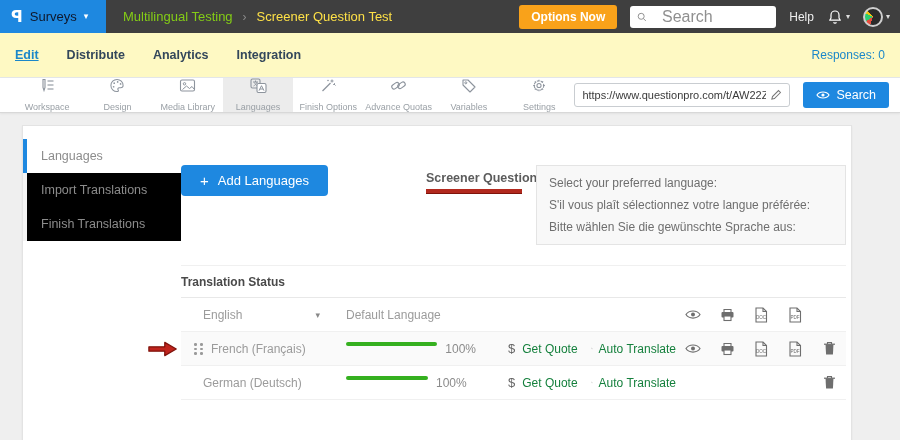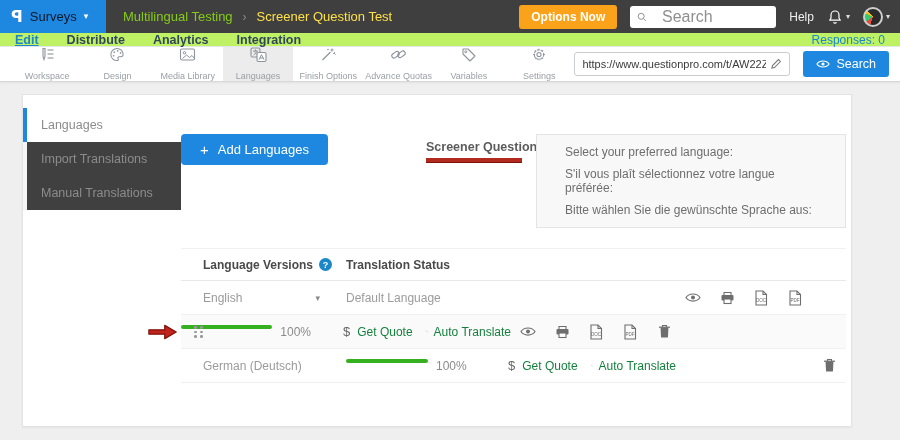--- a/index.html
+++ b/index.html
@@ -24,21 +24,21 @@
     display:flex; align-items:center; gap:5px; padding:0 7px; }
   .searchbox input { border:0; outline:0; background:transparent; font-size:16px; width:100%; color:#000000;margin-left:10px; }
   .searchbox input::placeholder { color:#8f8f8f; }
   .help { color:#efefef; font-size:12px; cursor:pointer; }
   .iconbtn { display:flex; align-items:center; gap:3px; cursor:pointer; }
   .avatar { width:20px; height:20px; border-radius:50%; border:2px solid #cfcfcf;
     background:conic-gradient(from 200deg,#e74c3c 0 40deg,#2ecc71 40deg 95deg,#f1c40f 95deg 120deg,#2b2b2b 120deg 360deg); }
   .hcaret2 { color:#ddd; font-size:8px; }
 
   
-  .nav { height:14px; background:#bef264; display:flex; align-items:center;
+  .nav { height:45px; background:#fef9c3; display:flex; align-items:center;
     padding:0 15px; border-bottom:1px solid #e4e7e9; }
   .nav-item { font-size:12.5px; color:#33475b; font-weight:700; margin-right:28px; cursor:pointer; text-decoration:none; }
   .nav-item.active { color:#1b87c9; text-decoration:underline; }
   .responses { margin-left:auto; color:#1b87c9; font-size:12px; }
 
   
   .toolbar { height:35px; background:#fff; display:flex; align-items:stretch;
     border-bottom:1px solid #d8d8d8; box-shadow:0 1px 2px rgba(0,0,0,.06);
     position:relative; z-index:2; padding-left:12px; }
   .tool { width:71px; display:flex; flex-direction:column; align-items:center;
@@ -52,32 +52,32 @@
   .url-box input { flex:1; border:0; outline:0; font-size:11px; color:#3a3a3a; background:transparent; }
   .preview-btn { background:#1e88e0; border:0; color:#fff; font-size:12.5px; height:26px;
     padding:0 13px; border-radius:3px; display:flex; align-items:center; gap:6px; cursor:pointer; }
 
   
   .page { position:relative; height:372px; }
   .card { position:absolute; left:22px; top:12px; width:830px; height:333px;
     background:#fff; border:1px solid #e3e3e3; box-shadow:0 1px 2px rgba(0,0,0,.05); display:flex; }
   .sidebar { width:158px; padding-top:13px; flex-shrink:0; }
   .side-item { height:34px; display:flex; align-items:center; padding-left:14px;
-    font-size:12.5px; color:#8c8c8c; background:#404040; border-left:4px solid #f4f4f4; cursor:pointer; }
+    font-size:12.5px; color:#8c8c8c; background:#000000; border-left:4px solid #f4f4f4; cursor:pointer; }
   .side-item.active { background:#fff; border-left-color:#1e88e0; }
 
   .main { flex:1; padding-top:39px; position:relative; }
   .top-row { display:flex; align-items:flex-start; }
   .add-btn { width:147px; height:31px; background:#1e88e0; border:0; border-radius:4px;
     color:#fff; font-size:13px; display:flex; align-items:center; justify-content:center; gap:9px; cursor:pointer; }
   .add-plus { font-size:15px; line-height:1; }
   .screener-wrap { margin-left:98px; width:110px; margin-top:6px; }
   .screener-label { font-size:12.5px; font-weight:700; color:#5c5c5c; white-space:nowrap; }
   .red-underline { width:96px; height:5px; background:#b2291e; border-bottom:1px solid #7f130a; margin-top:4px; }
-  .qbox { width:310px; background:#f8f8f8; border:1px solid #e4e4e4; padding:10px 28px;
+  .qbox { width:310px; background:#f8f8f8; border:1px solid #e4e4e4; padding:10px 12px;
     display:flex; flex-direction:column; gap:8px; }
   .qline { font-size:12px; color:#6e6e6e; }
 
   
   .lang-table { margin-top:20px; width:665px; }
   .thead { display:flex; align-items:center; height:33px; border-top:1px solid #f0f0f0; border-bottom:1px solid #e8e8e8; }
   .c-name { width:165px; padding-left:22px; display:flex; align-items:center; }
   .c-status { width:130px; display:flex; align-items:flex-start; gap:8px; }
   .c-quote { width:100px; padding-left:32px; display:flex; align-items:center; gap:7px; }
   .c-trans { width:100px; padding-left:15px; display:flex; align-items:flex-start; gap:6px; }
@@ -254,21 +254,21 @@
   <div class="card">
 
     <div class="sidebar">
       <div class="side-item active">
         <span>Languages</span>
       </div>
       <div class="side-item">
         <span>Import Translations</span>
       </div>
       <div class="side-item">
-        <span>Manual Translations</span>
+        <span>Finish Translations</span>
       </div>
     </div>
 
     <div class="main">
 
       <div class="top-row">
         <button class="add-btn">
           <span class="add-plus">+</span>
           <span>Add Languages</span>
         </button>
@@ -279,24 +279,20 @@
         <div class="qbox">
           <div class="qline">Select your preferred language:</div>
           <div class="qline">S'il vous plaît sélectionnez votre langue préférée:</div>
           <div class="qline">Bitte wählen Sie die gewünschte Sprache aus:</div>
         </div>
       </div>
 
       <div class="lang-table">
 
         <div class="thead">
-          <div class="c-name">
-            <span class="th-label">Language Versions</span>
-            <span class="qmark">?</span>
-          </div>
           <div class="c-status">
             <span class="th-label">Translation Status</span>
           </div>
         </div>
 
         <div class="trow">
           <div class="c-name">
             <span>English</span>
             <span class="row-caret">▾</span>
           </div>
@@ -342,20 +338,23 @@
             <polygon points="1,6.5 19,6.5 19,1.5 32,9 19,16.5 19,11.5 1,11.5" fill="#c0241d" stroke="#7f120b" stroke-width="1.4" stroke-linejoin="round"></polygon>
           </svg>
           <span class="drag-handle">
               <i></i>
               <i></i>
               <i></i>
               <i></i>
               <i></i>
               <i></i>
             </span>
+          <div class="c-name">
+            <span class="name-shift">French (Français)</span>
+          </div>
           <div class="c-status">
             <span class="bar"></span>
             <span class="pct">100%</span>
           </div>
           <div class="c-quote">
             <span class="dollar">$</span>
             <span class="link">Get Quote</span>
           </div>
           <div class="c-trans">
             <svg width="15" height="13" viewBox="0 0 15 13">

